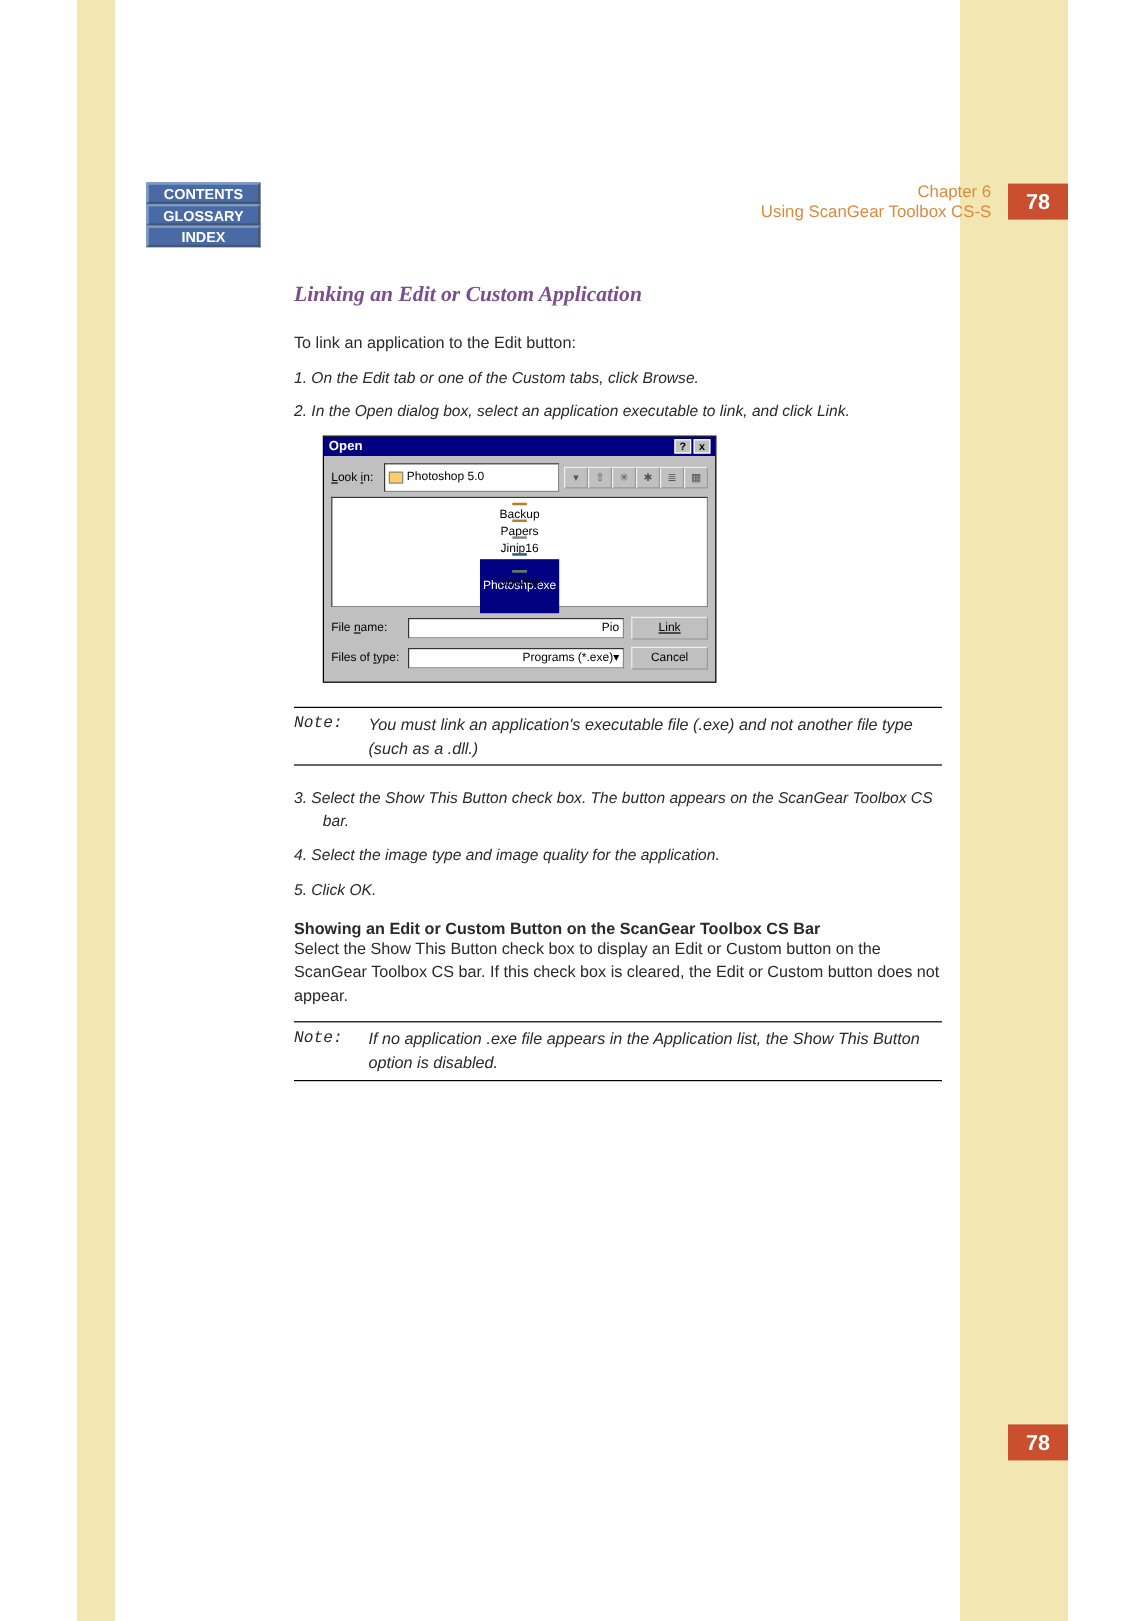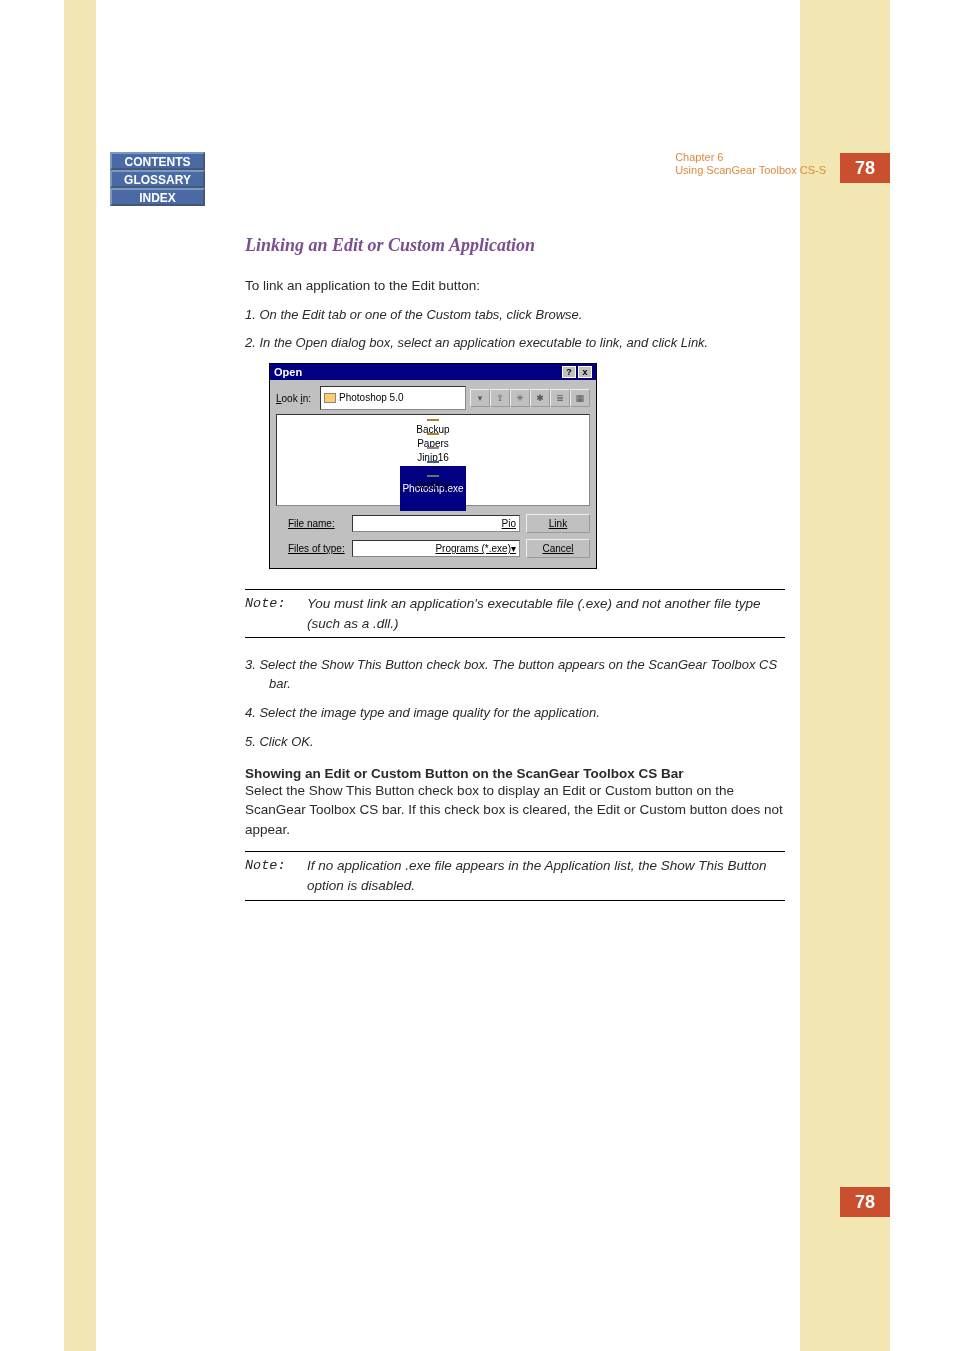--- a/index.html
+++ b/index.html
@@ -52,27 +52,27 @@
     font-size: 18px;
     display: flex;
     align-items: center;
     justify-content: center;
   }
   .chapter-label {
     position: absolute;
     right: 128px;
     top: 151px;
     color: #dc8a3e;
-    font-size: 11px;
-    text-align: left;
+    font-size: 14px;
+    text-align: right;
     line-height: 1.2;
   }
   .nav-buttons {
     position: absolute;
-    left: 110px;
+    left: 122px;
     top: 152px;
     width: 100px;
   }
   .nav-btn {
     width: 95px;
     height: 18px;
     background: #4a6aa5;
     border: 2px outset #7a9ac5;
     color: #fff;
     font-weight: bold;
@@ -177,26 +177,25 @@
     height: 92px;
     padding: 4px;
   }
   .file-item { display:flex; align-items:center; gap:3px; height:14px; font-size:10px;flex-direction:column; }
   .fi-folder { width:12px; height:10px; background:#ffcc66; border:1px solid #b08030; }
   .fi-sys { width:12px; height:10px; background:#ddd; border:1px solid #888; }
   .fi-exe { width:12px; height:10px; background:#6090c0; border:1px solid #406080; }
   .fi-uninst { width:12px; height:10px; background:#8fb58f; border:1px solid #5a7a5a; }
   .file-sel { background:#000080; color:#fff; padding:17px 2px; display:inline-block; }
   .dlg-bottom {
-    padding: 8px 6px 10px 18px;
+    padding: 8px 6px 10px 6px;
     display: grid;
     grid-template-columns: 58px 1fr 64px;
     grid-gap: 6px 6px;
     align-items: center;
-    text-decoration: underline;
   }
   .dlg-bottom .txtbox {
     background:#fff; border:1px inset #888; height:17px;
     padding:0 3px; line-height:15px; font-size:10px;
     display:flex; align-items:center; justify-content:flex-end;
   }
   .dlg-btn {
     height: 19px;
     border: 1px outset #eee;
     background:#c0c0c0;

